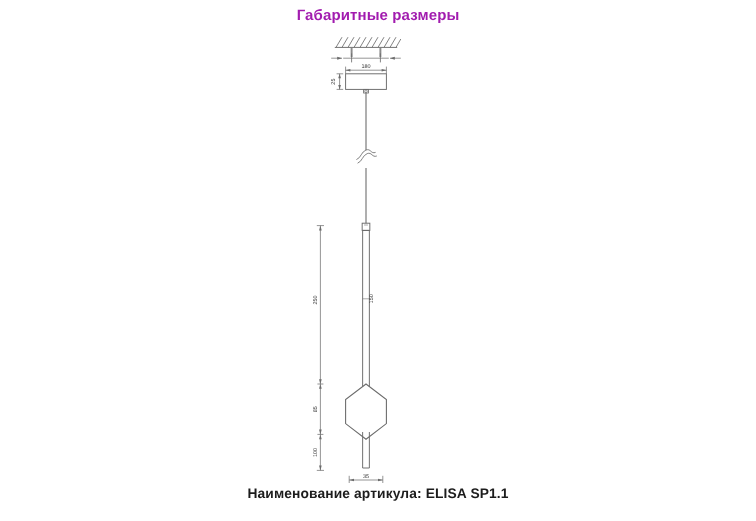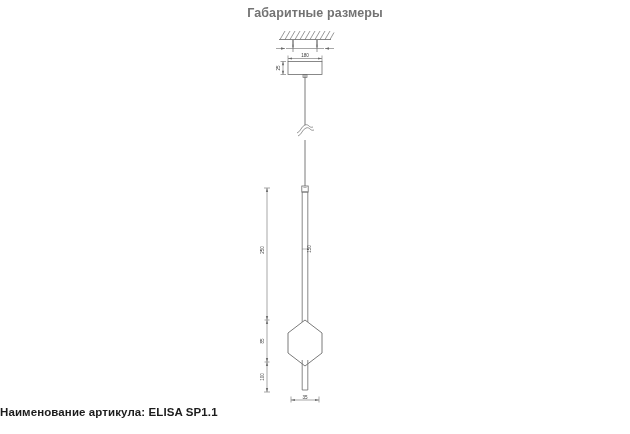--- a/index.html
+++ b/index.html
@@ -22,29 +22,29 @@
     background: #ffffff;
   }
   .title {
     position: absolute;
     left: 0;
     top: 6px;
     width: 630px;
     text-align: center;
     font-size: 12.5px;
     font-weight: bold;
-    color: #737373;
+    color: #a21caf;
     letter-spacing: 0.1px;
   }
   .caption {
     position: absolute;
     left: 0;
     top: 406px;
     width: 630px;
-    text-align: left;
+    text-align: center;
     font-size: 11.5px;
     font-weight: bold;
     color: #1c1c1c;
     letter-spacing: 0.1px;
   }
   #drawing {
     position: absolute;
     left: 0;
     top: 0;
     width: 630px;

